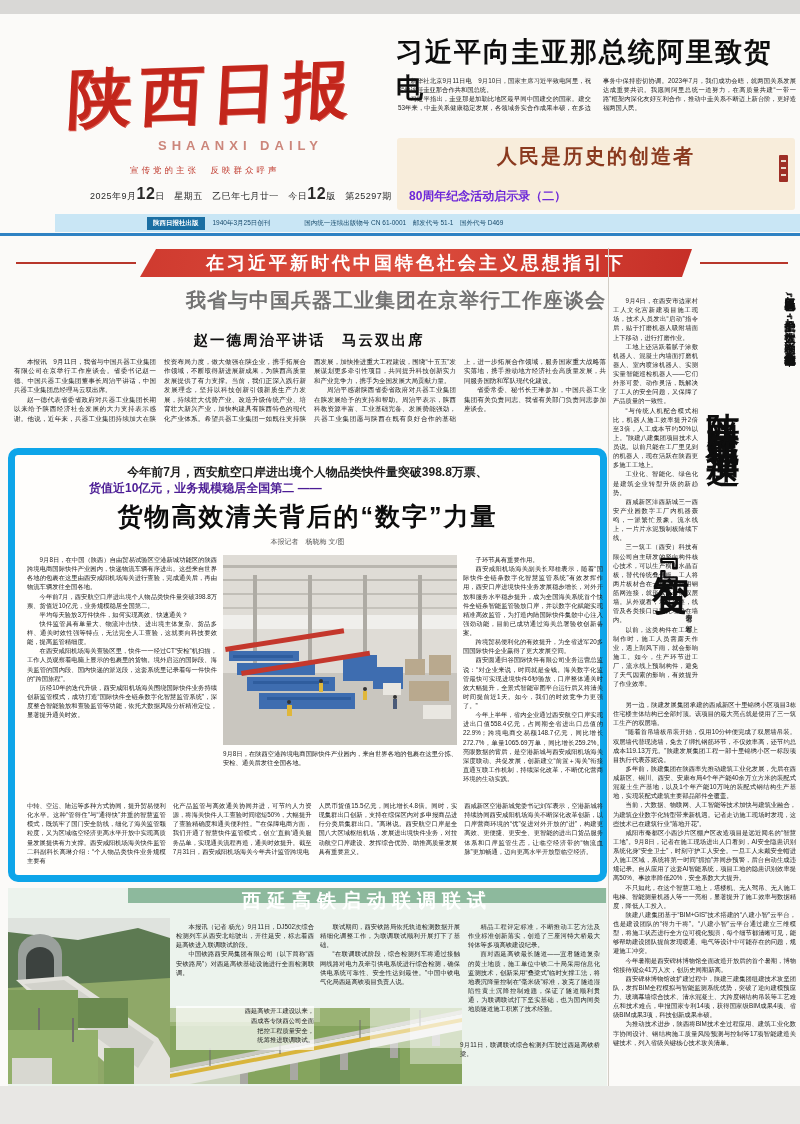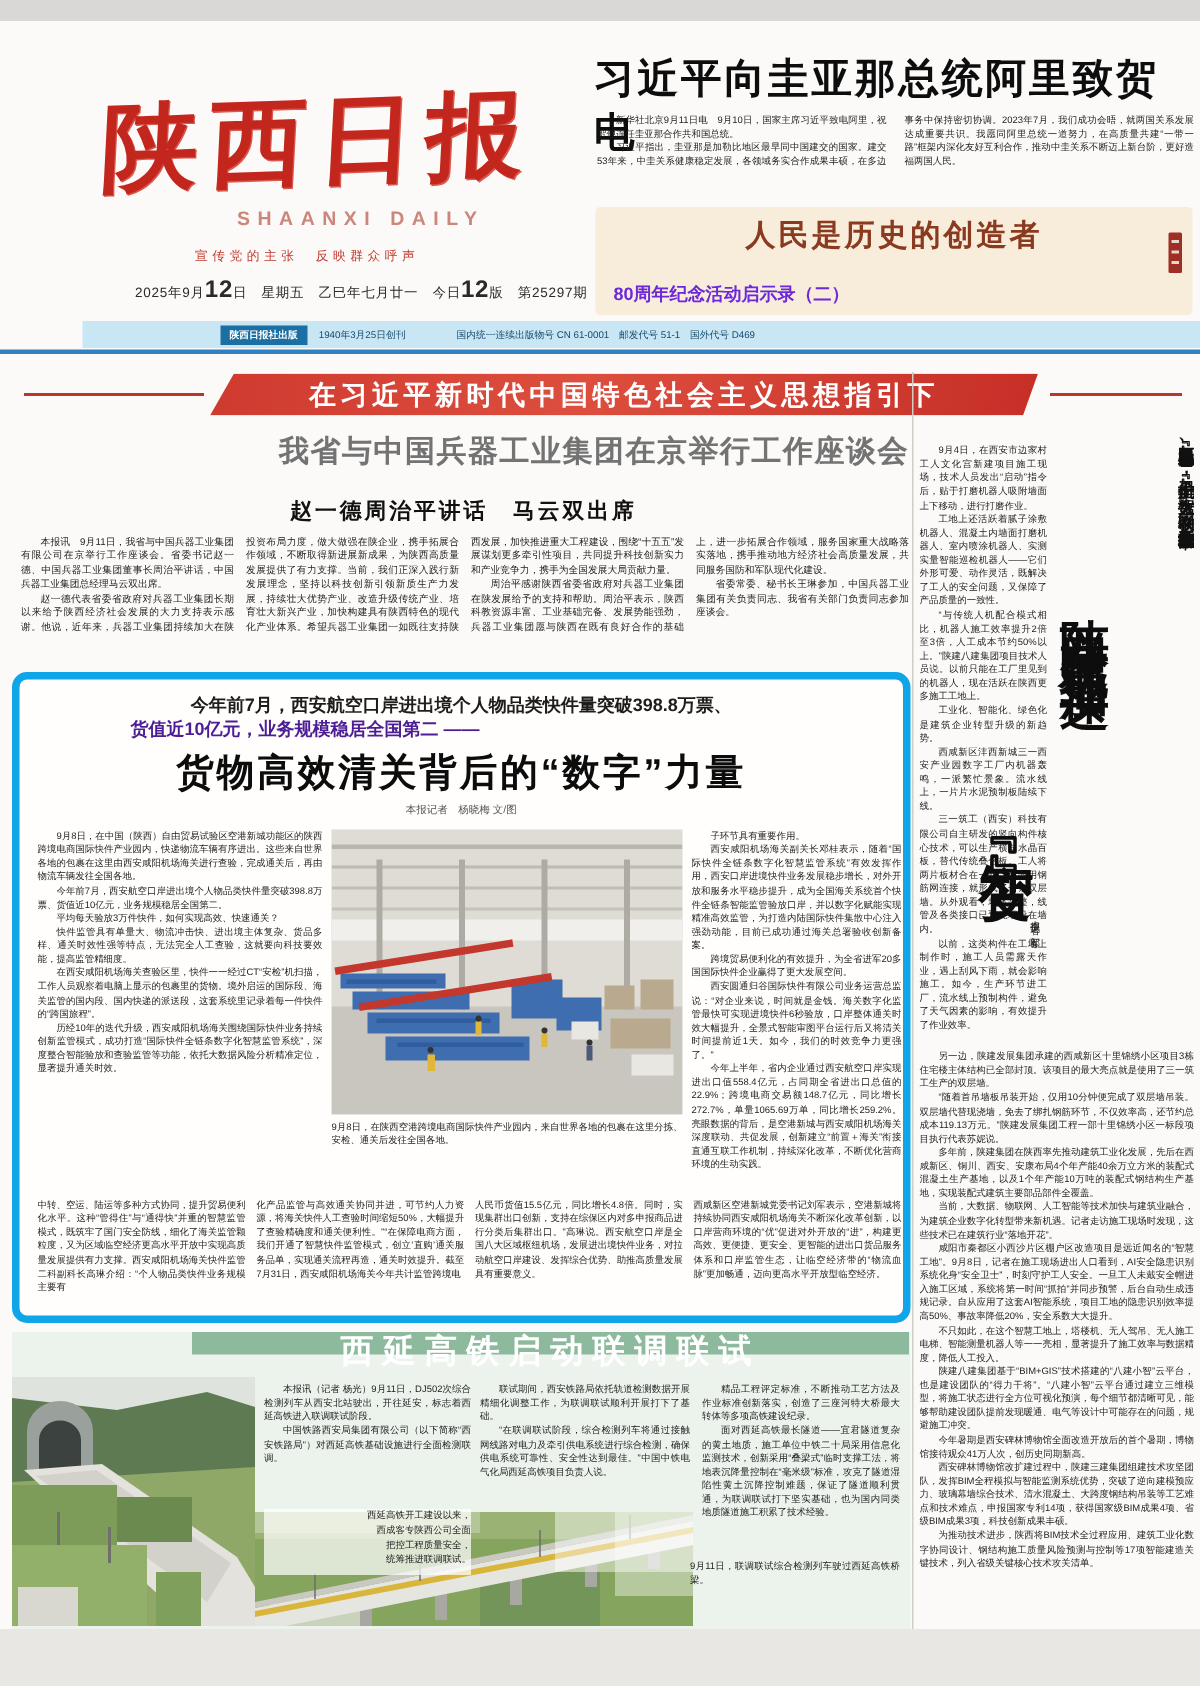--- a/index.html
+++ b/index.html
@@ -33,33 +33,33 @@
   .main-headline { left:12px; top:287px; width:594px; text-align:right; font-size:20px; font-weight:900; letter-spacing:1px; color:#737373; }
   .main-subhead { left:12px; top:331px; width:594px; text-align:center; font-size:14.5px; font-weight:bold; color:#111; letter-spacing:2px; }
   .main-cols { left:14px; top:357px; width:592px; height:88px; column-count:4; column-gap:8px; font-size:6.5px; }
   .vdivider { left:608px; top:248px; width:1px; height:838px; background:#d2cdc5; }
   .rc-narrow { left:613px; top:296px; width:85px; height:398px; }
   .rc-title1 { left:700px; top:386px; height:306px; writing-mode:vertical-rl; font-size:33px; font-weight:900; letter-spacing:7px; color:#0d0d0d; }
   .rc-title2 { left:645px; top:546px; height:150px; writing-mode:vertical-rl; font-size:37px; font-weight:900; color:#0d0d0d; }
   .rc-byline { left:684px; top:608px; height:84px; writing-mode:vertical-rl; font-size:6.5px; color:#222; letter-spacing:1px; }
   .rc-kicker { left:766px; top:290px; width:30px; height:404px; writing-mode:vertical-rl; font-size:11px; font-weight:bold; line-height:1.15; color:#111; overflow:hidden; }
   .rc-wide { left:613px; top:700px; width:183px; height:386px; }
-  .feature { left:8px; top:448px; width:599px; height:434px; border:5px solid #0ea5e9; border-radius:10px; background:#fffefc; }
+  .feature { left:8px; top:448px; width:599px; height:434px; border:7px solid #0ea5e9; border-radius:10px; background:#fffefc; }
   .feature .k1 { position:absolute; top:9px; left:0; width:100%; text-align:center; font-size:12px; font-weight:bold; color:#1d1d1d; }
   .feature .k2 { position:absolute; top:25px; left:74px; font-size:12px; font-weight:bold; color:#4c1d95; }
   .feature .hl { position:absolute; top:45px; left:0; width:100%; text-align:center; font-size:25px; font-weight:900; letter-spacing:2px; color:#0c0c0c; }
   .feature .by { position:absolute; top:82px; left:0; width:100%; text-align:center; font-size:7px; color:#555; }
   .feature .lcol { position:absolute; left:12px; top:100px; width:190px; height:240px; }
   .feature .photo { position:absolute; left:208px; top:100px; width:234px; height:190px; overflow:hidden; background:#dfdcd6; }
   .feature .cap { position:absolute; left:208px; top:294px; width:234px; height:30px; font-size:6.3px; line-height:1.45; text-align:justify; }
   .feature .rcol { position:absolute; left:448px; top:100px; width:140px; height:240px; }
   .feature .brow { position:absolute; left:12px; top:346px; width:576px; height:74px; display:flex; gap:7px; }
   .feature .brow > div { flex:1; height:74px; }
   .rail { left:8px; top:888px; width:599px; height:198px; background:#ecf3ed; }
-  .rail .banner { position:absolute; left:120px; top:0; width:478px; height:15px; background:#8db99d; color:#fff; font-size:22px; font-weight:900; letter-spacing:6px; line-height:26px; text-align:center; }
+  .rail .banner { position:absolute; left:120px; top:0; width:478px; height:15px; background:#8db99d; color:#fff; font-size:19px; font-weight:900; letter-spacing:6px; line-height:26px; text-align:center; }
   .rail .photoA { position:absolute; left:0; top:30px; width:162px; height:166px; overflow:hidden; }
   .rail .photoB { position:absolute; left:162px; top:120px; width:292px; height:76px; overflow:hidden; }
   .rail .c1 { position:absolute; left:168px; top:34px; width:138px; height:82px; }
   .rail .credit { position:absolute; left:168px; top:118px; width:138px; height:44px; font-size:6.3px; line-height:1.55; text-align:right; color:#1b1b1b; background:rgba(255,255,255,0.72); z-index:2; }
   .rail .c2 { position:absolute; left:312px; top:34px; width:140px; height:84px; }
   .rail .c3 { position:absolute; left:460px; top:34px; width:132px; height:114px; }
   .rail .cap { position:absolute; left:452px; top:152px; width:140px; height:42px; font-size:6.3px; line-height:1.5; text-align:justify; }
 </style>
 </head>
 <body>

